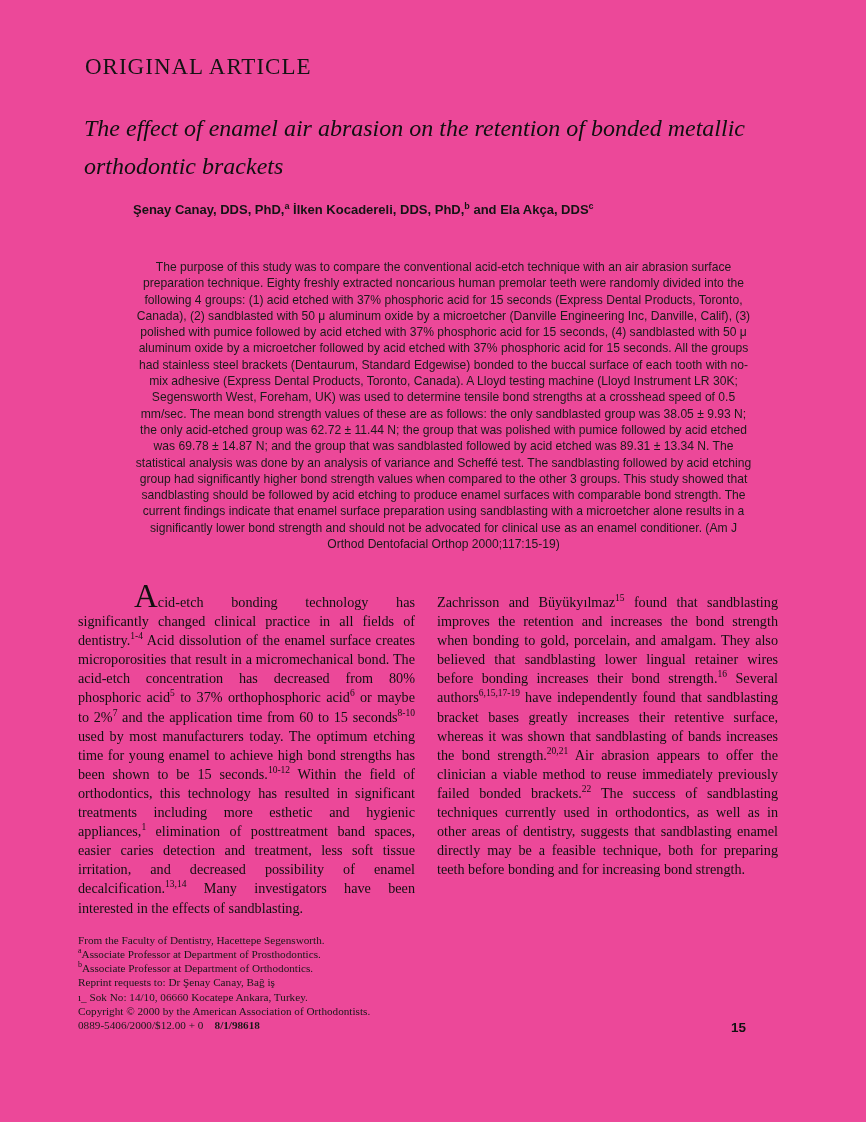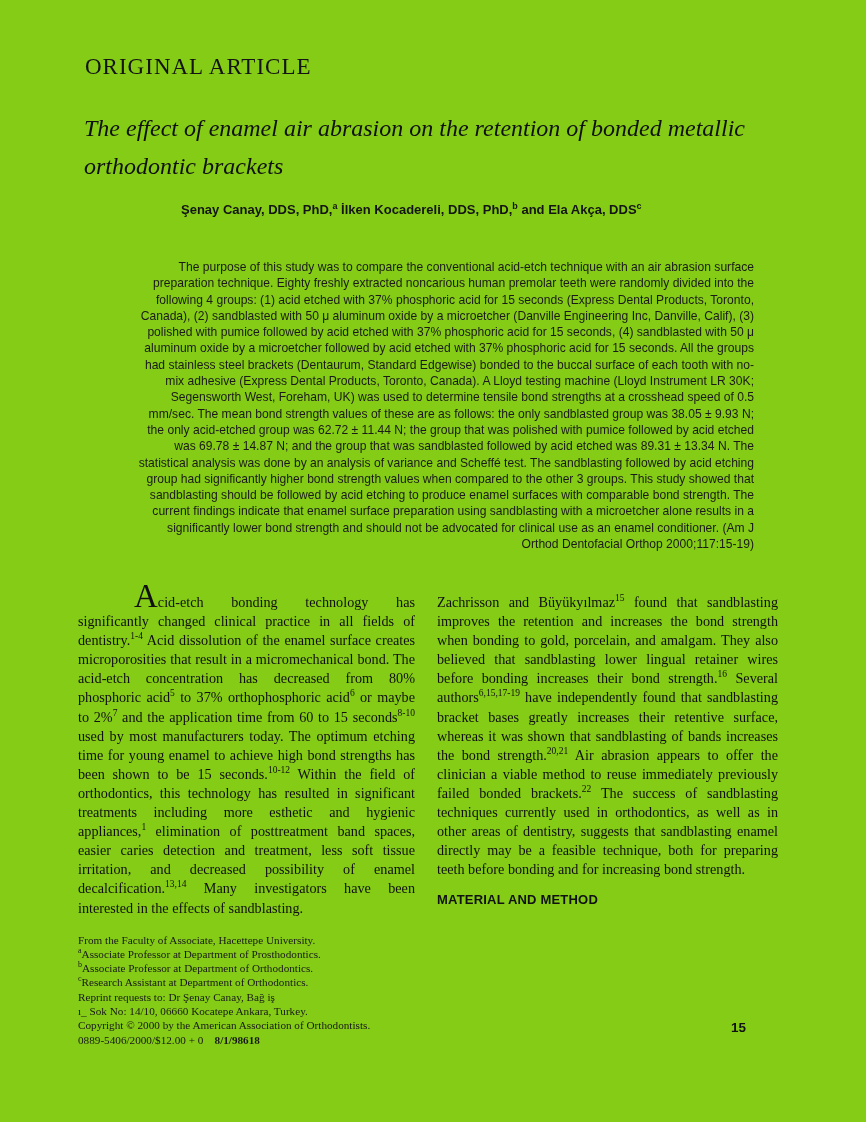--- a/index.html
+++ b/index.html
@@ -2,21 +2,21 @@
 <html><head>
 <meta charset="utf-8">
 <style>
   * { margin: 0; padding: 0; box-sizing: border-box; }
   html, body { background: #e9e9e9; }
   .page {
     position: relative;
     width: 866px;
     height: 1122px;
     margin: 0 auto;
-    background: #84cc16;
+    background: #ec4899;
     color: #111111;
     font-family: "Liberation Serif", serif;
     overflow: hidden;
   }
   .kicker {
     position: absolute;
     left: 85px;
     top: 54px;
     font-family: "Liberation Serif", serif;
     font-size: 23px;
@@ -32,21 +32,20 @@
     font-style: italic;
     font-weight: normal;
     font-size: 24px;
     line-height: 38px;
     color: #101010;
   }
   .byline {
     position: absolute;
     left: 133px;
     top: 201px;
-    margin-left: 48px;
   }
   .authors {
     font-family: "Liberation Sans", sans-serif;
     font-weight: bold;
     font-size: 13px;
     color: #141414;
   }
   .authors sup { font-size: 9px; }
   .location {
     margin-top: 4px;
@@ -56,21 +55,21 @@
   }
   .abstract {
     position: absolute;
     left: 133px;
     top: 259px;
     width: 621px;
     font-family: "Liberation Sans", sans-serif;
     font-size: 12.1px;
     line-height: 16.3px;
     color: #1a1a1a;
-    text-align: right;
+    text-align: center;
   }
   .column {
     position: absolute;
     top: 593px;
   }
   .column.left  { left: 78px;  width: 337px; }
   .column.right { left: 437px; width: 341px; }
   .body-par {
     font-family: "Liberation Serif", serif;
     font-size: 14.2px;
@@ -124,31 +123,29 @@
   <div class="byline">
     <div class="authors">Şenay Canay, DDS, PhD,<sup>a</sup> İlken Kocadereli, DDS, PhD,<sup>b</sup> and Ela Akça, DDS<sup>c</sup></div>
   </div>
 
   <div class="abstract">The purpose of this study was to compare the conventional acid-etch technique with an air abrasion surface preparation technique. Eighty freshly extracted noncarious human premolar teeth were randomly divided into the following 4 groups: (1) acid etched with 37% phosphoric acid for 15 seconds (Express Dental Products, Toronto, Canada), (2) sandblasted with 50 μ aluminum oxide by a microetcher (Danville Engineering Inc, Danville, Calif), (3) polished with pumice followed by acid etched with 37% phosphoric acid for 15 seconds, (4) sandblasted with 50 μ aluminum oxide by a microetcher followed by acid etched with 37% phosphoric acid for 15 seconds. All the groups had stainless steel brackets (Dentaurum, Standard Edgewise) bonded to the buccal surface of each tooth with no-mix adhesive (Express Dental Products, Toronto, Canada). A Lloyd testing machine (Lloyd Instrument LR 30K; Segensworth West, Foreham, UK) was used to determine tensile bond strengths at a crosshead speed of 0.5 mm/sec. The mean bond strength values of these are as follows: the only sandblasted group was 38.05 ± 9.93 N; the only acid-etched group was 62.72 ± 11.44 N; the group that was polished with pumice followed by acid etched was 69.78 ± 14.87 N; and the group that was sandblasted followed by acid etched was 89.31 ± 13.34 N. The statistical analysis was done by an analysis of variance and Scheffé test. The sandblasting followed by acid etching group had significantly higher bond strength values when compared to the other 3 groups. This study showed that sandblasting should be followed by acid etching to produce enamel surfaces with comparable bond strength. The current findings indicate that enamel surface preparation using sandblasting with a microetcher alone results in a significantly lower bond strength and should not be advocated for clinical use as an enamel conditioner. (Am J Orthod Dentofacial Orthop 2000;117:15-19)</div>
 
   <div class="column left">
     <p class="body-par first-par"><span class="dropcap">A</span>cid-etch bonding technology has significantly changed clinical practice in all fields of dentistry.<sup>1-4</sup> Acid dissolution of the enamel surface creates microporosities that result in a micromechanical bond. The acid-etch concentration has decreased from 80% phosphoric acid<sup>5</sup> to 37% orthophosphoric acid<sup>6</sup> or maybe to 2%<sup>7</sup> and the application time from 60 to 15 seconds<sup>8-10</sup> used by most manufacturers today. The optimum etching time for young enamel to achieve high bond strengths has been shown to be 15 seconds.<sup>10-12</sup> Within the field of orthodontics, this technology has resulted in significant treatments including more esthetic and hygienic appliances,<sup>1</sup> elimination of posttreatment band spaces, easier caries detection and treatment, less soft tissue irritation, and decreased possibility of enamel decalcification.<sup>13,14</sup> Many investigators have been interested in the effects of sandblasting.</p>
 
     <div class="footnotes">
-      <div class="footnote-line">From the Faculty of Associate, Hacettepe University.</div>
+      <div class="footnote-line">From the Faculty of Dentistry, Hacettepe Segensworth.</div>
       <div class="footnote-line"><sup>a</sup>Associate Professor at Department of Prosthodontics.</div>
       <div class="footnote-line"><sup>b</sup>Associate Professor at Department of Orthodontics.</div>
-      <div class="footnote-line"><sup>c</sup>Research Assistant at Department of Orthodontics.</div>
       <div class="footnote-line">Reprint requests to: Dr Şenay Canay, Bağ iş</div>
       <div class="footnote-line">ı_ Sok No: 14/10, 06660 Kocatepe Ankara, Turkey.</div>
       <div class="footnote-line">Copyright © 2000 by the American Association of Orthodontists.</div>
       <div class="footnote-line">0889-5406/2000/$12.00 + 0 <b>8/1/98618</b></div>
     </div>
   </div>
 
   <div class="column right">
     <p class="body-par">Zachrisson and Büyükyılmaz<sup>15</sup> found that sandblasting improves the retention and increases the bond strength when bonding to gold, porcelain, and amalgam. They also believed that sandblasting lower lingual retainer wires before bonding increases their bond strength.<sup>16</sup> Several authors<sup>6,15,17-19</sup> have independently found that sandblasting bracket bases greatly increases their retentive surface, whereas it was shown that sandblasting of bands increases the bond strength.<sup>20,21</sup> Air abrasion appears to offer the clinician a viable method to reuse immediately previously failed bonded brackets.<sup>22</sup> The success of sandblasting techniques currently used in orthodontics, as well as in other areas of dentistry, suggests that sandblasting enamel directly may be a feasible technique, both for preparing teeth before bonding and for increasing bond strength.</p>
-    <h2 class="section-heading">MATERIAL AND METHOD</h2>
   </div>
 
   <div class="page-number">15</div>
 
 </div>
 
 </body></html>

